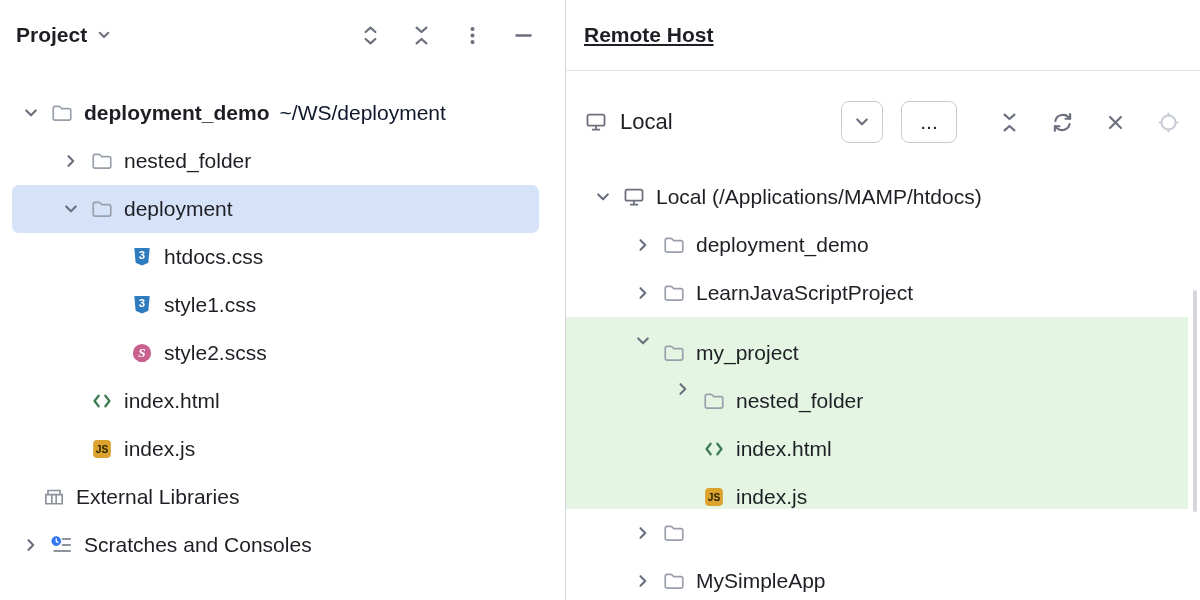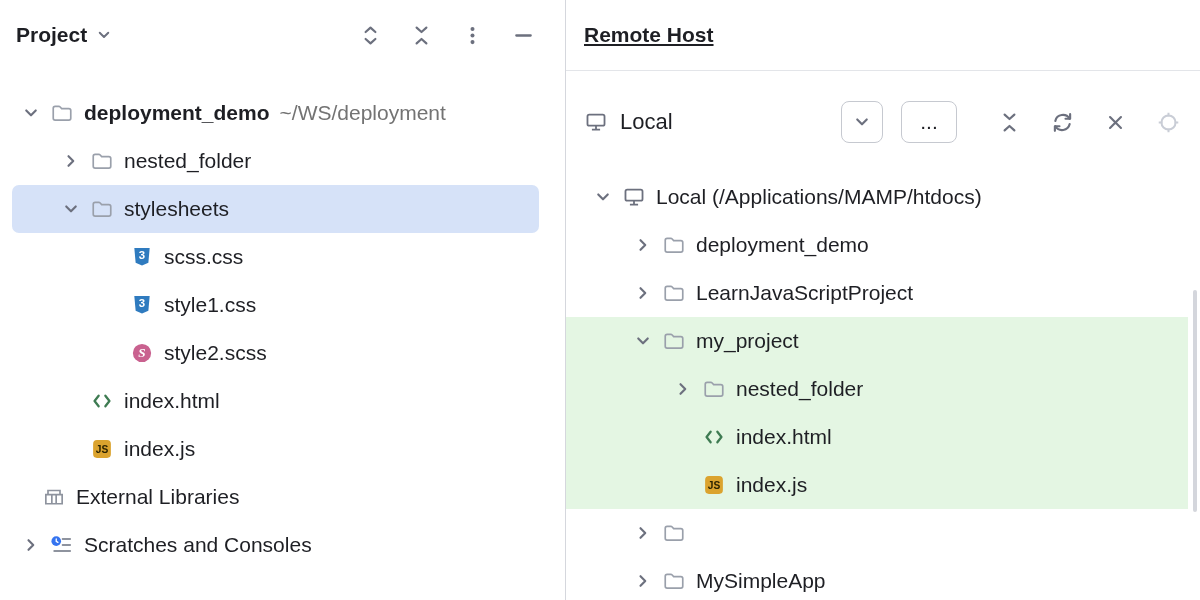--- a/index.html
+++ b/index.html
@@ -16,23 +16,23 @@
   .tb-btn { width: 24px; height: 24px; display: flex; align-items: center; justify-content: center; cursor: pointer; background: none; border: none; padding: 0; }
 
   .left-tree { padding-top: 19px; }
 
   
   .row { height: 48px; display: flex; align-items: center; font-size: 21px; position: relative; white-space: nowrap; overflow: hidden; }
   .row > * { position: relative; z-index: 1; }
   .slot { flex: 0 0 38px; width: 38px; height: 48px; display: flex; align-items: center; justify-content: center; }
   .ficon { flex: 0 0 24px; width: 24px; height: 24px; margin-right: 10px; display: flex; align-items: center; justify-content: center; }
   .label.b { font-weight: bold; }
-  .hint { color: #737373; margin-left: 10px; }
+  .hint { color: #0f172a; margin-left: 10px; }
   .selected::before { content: ""; position: absolute; left: 12px; right: 26px; top: 0; bottom: 0; background: #D6E2F8; border-radius: 7px; z-index: 0; }
-  .hl { background: #E4F6E3; margin-right: 12px; }
+  .hl { background: #E4F6E3; margin-right: 12px; align-items: flex-end; }
 
   
   .right-panel { flex: 1; overflow: hidden; position: relative; }
   .rh-header { height: 71px; border-bottom: 1px solid #E3E5E9; display: flex; align-items: center; padding: 0 18px; text-decoration: underline; }
   .rh-toolbar { height: 102px; display: flex; align-items: center; padding: 0 20px 0 18px; }
   .combo-label { font-size: 22px; margin-left: 12px; cursor: pointer; }
   .btn { background: #fff; border: 1px solid #C6C9D0; border-radius: 8px; height: 42px; display: flex; align-items: center; justify-content: center; cursor: pointer; padding: 0; }
   .chev-btn { width: 42px; margin-left: auto; }
   .more-btn { width: 56px; margin-left: 18px; font-size: 21px; color: #1E1F24; font-family: "Liberation Sans", sans-serif; }
   .rh-toolbar .tb-btn { margin-left: 29px; }
@@ -113,32 +113,32 @@
         <span class="slot">
             <svg width="20" height="20" viewBox="0 0 16 16">
               <path d="M4.2 6 8 9.8 11.8 6" fill="none" stroke="#6C707E" stroke-width="1.7" stroke-linecap="round" stroke-linejoin="round"></path>
             </svg>
           </span>
         <span class="ficon">
             <svg width="24" height="24" viewBox="0 0 20 20">
               <path d="M2.7 6.1c0-.9.7-1.6 1.6-1.6h3c.5 0 .9.2 1.2.5l1.2 1.3h6c.9 0 1.6.7 1.6 1.6v6.5c0 .9-.7 1.6-1.6 1.6H4.3c-.9 0-1.6-.7-1.6-1.6V6.1z" fill="none" stroke="#9AA0AB" stroke-width="1.4"></path>
             </svg>
           </span>
-        <span class="label">stylesheets</span>
+        <span class="label">deployment</span>
       </div>
 
       <div class="row" style="padding-left:92px">
         <span class="slot"></span>
         <span class="ficon">
             <svg width="24" height="24" viewBox="0 0 20 20">
               <path d="M3.6 2.6h12.8l-1.1 12.1L10 17.1l-5.3-2.4L3.6 2.6z" fill="#2F7BBF"></path>
               <text x="10" y="11.8" text-anchor="middle" font-size="9.5" font-weight="bold" fill="#fff" font-family="Liberation Sans, sans-serif">3</text>
             </svg>
           </span>
-        <span class="label">scss.css</span>
+        <span class="label">htdocs.css</span>
       </div>
 
       <div class="row" style="padding-left:92px">
         <span class="slot"></span>
         <span class="ficon">
             <svg width="24" height="24" viewBox="0 0 20 20">
               <path d="M3.6 2.6h12.8l-1.1 12.1L10 17.1l-5.3-2.4L3.6 2.6z" fill="#2F7BBF"></path>
               <text x="10" y="11.8" text-anchor="middle" font-size="9.5" font-weight="bold" fill="#fff" font-family="Liberation Sans, sans-serif">3</text>
             </svg>
           </span>

